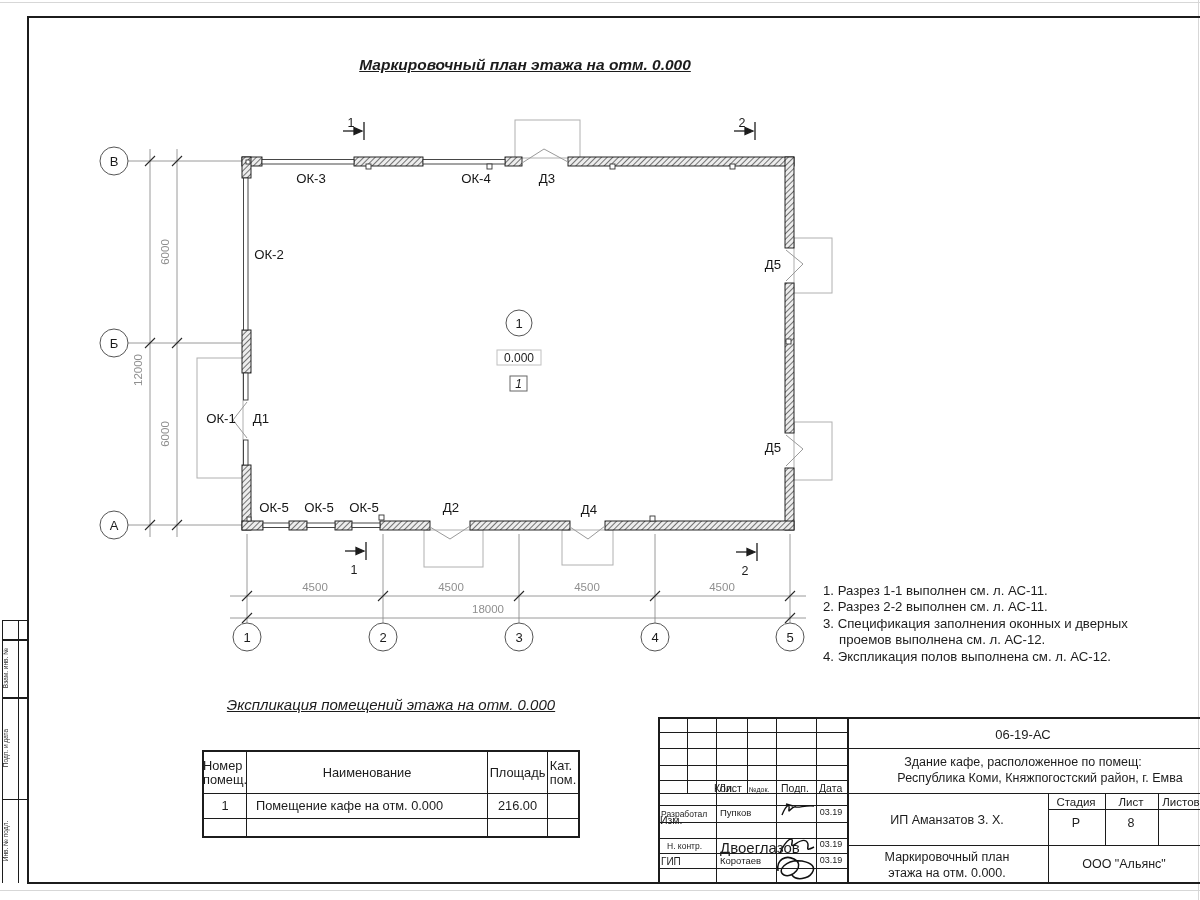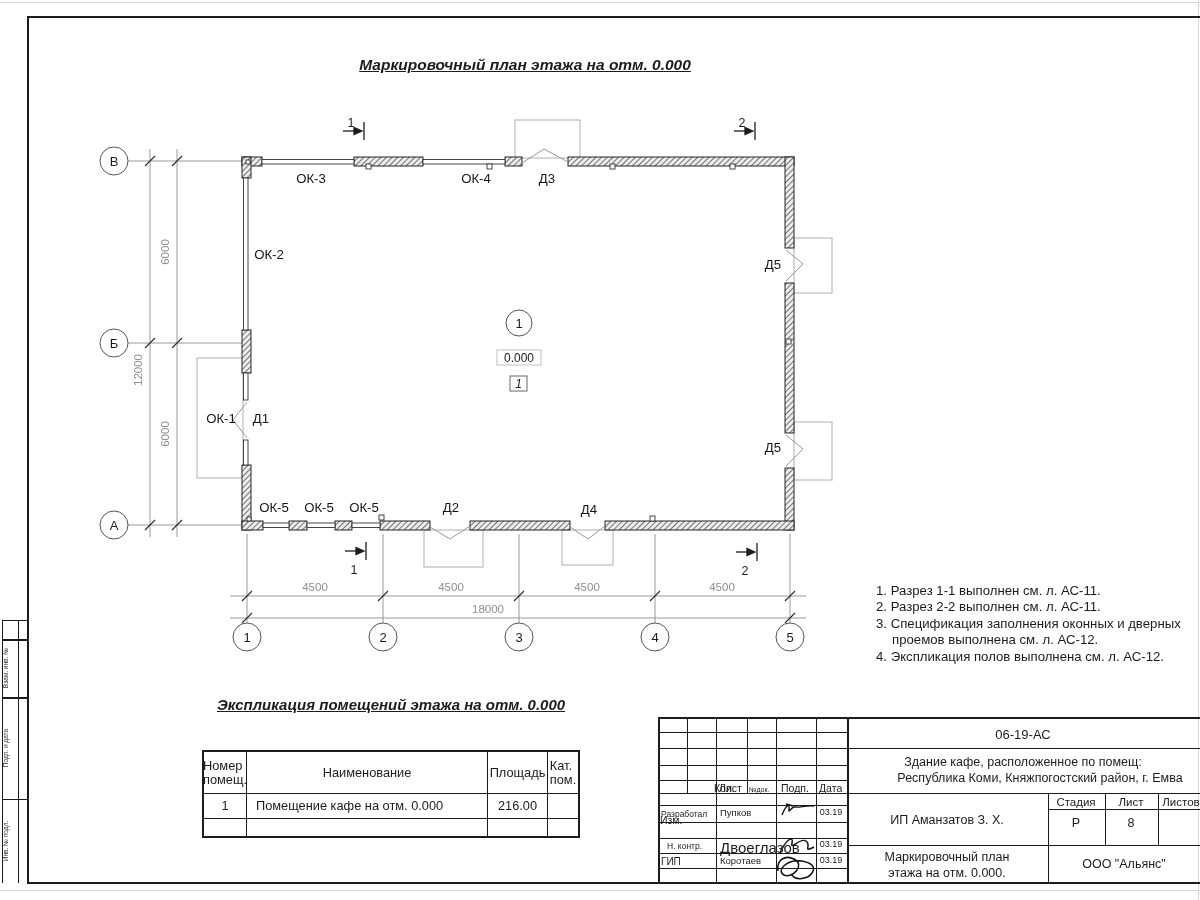--- a/index.html
+++ b/index.html
@@ -10,25 +10,25 @@
   .vl { position:absolute; width:1px; background:#1c1c1c; }
   .edge { position:absolute; background:#d7d7d7; }
   
   .frame-left { left:27px; top:16px; width:2px; height:868px; background:#1c1c1c; }
   .frame-top { left:27px; top:16px; width:1173px; height:2px; background:#1c1c1c; }
   .frame-bottom { left:27px; top:882px; width:1173px; height:2px; background:#1c1c1c; }
   
   .page-title { left:300px; top:56px; width:450px; text-align:center;
     font-size:15.5px; font-style:italic; font-weight:bold; text-decoration:underline; }
   
-  .notes { left:876px; top:583px; width:310px; font-size:13.2px; line-height:16.4px; }
+  .notes { left:823px; top:583px; width:310px; font-size:13.2px; line-height:16.4px; }
   .notes .indent { padding-left:16px; }
   
   .exp-heading { left:200px; top:696px; width:382px; text-align:center;
-    font-size:15px; font-style:italic; font-weight:bold; text-decoration:underline; }
+    font-size:15px; font-style:italic; font-weight:normal; text-decoration:underline; }
   .exp-table { left:202px; top:750px; width:378px; height:88px; border:2px solid #1c1c1c;
     display:grid; grid-template-columns:43px 241px 60px 1fr; grid-template-rows:42px 25px 1fr; }
   .exp-table > div { border-right:1px solid #1c1c1c; border-bottom:1px solid #1c1c1c;
     display:flex; align-items:center; justify-content:center; font-size:12.8px;
     white-space:pre-line; text-align:left; line-height:14px; }
   .exp-table > div.last-col { border-right:none; }
   .exp-table > div.last-row { border-bottom:none; }
   .exp-table > div.cell-left { justify-content:flex-start; padding-left:9px; text-align:left; }
   
   .stamp { left:658px; top:717px; width:542px; height:166px; }

